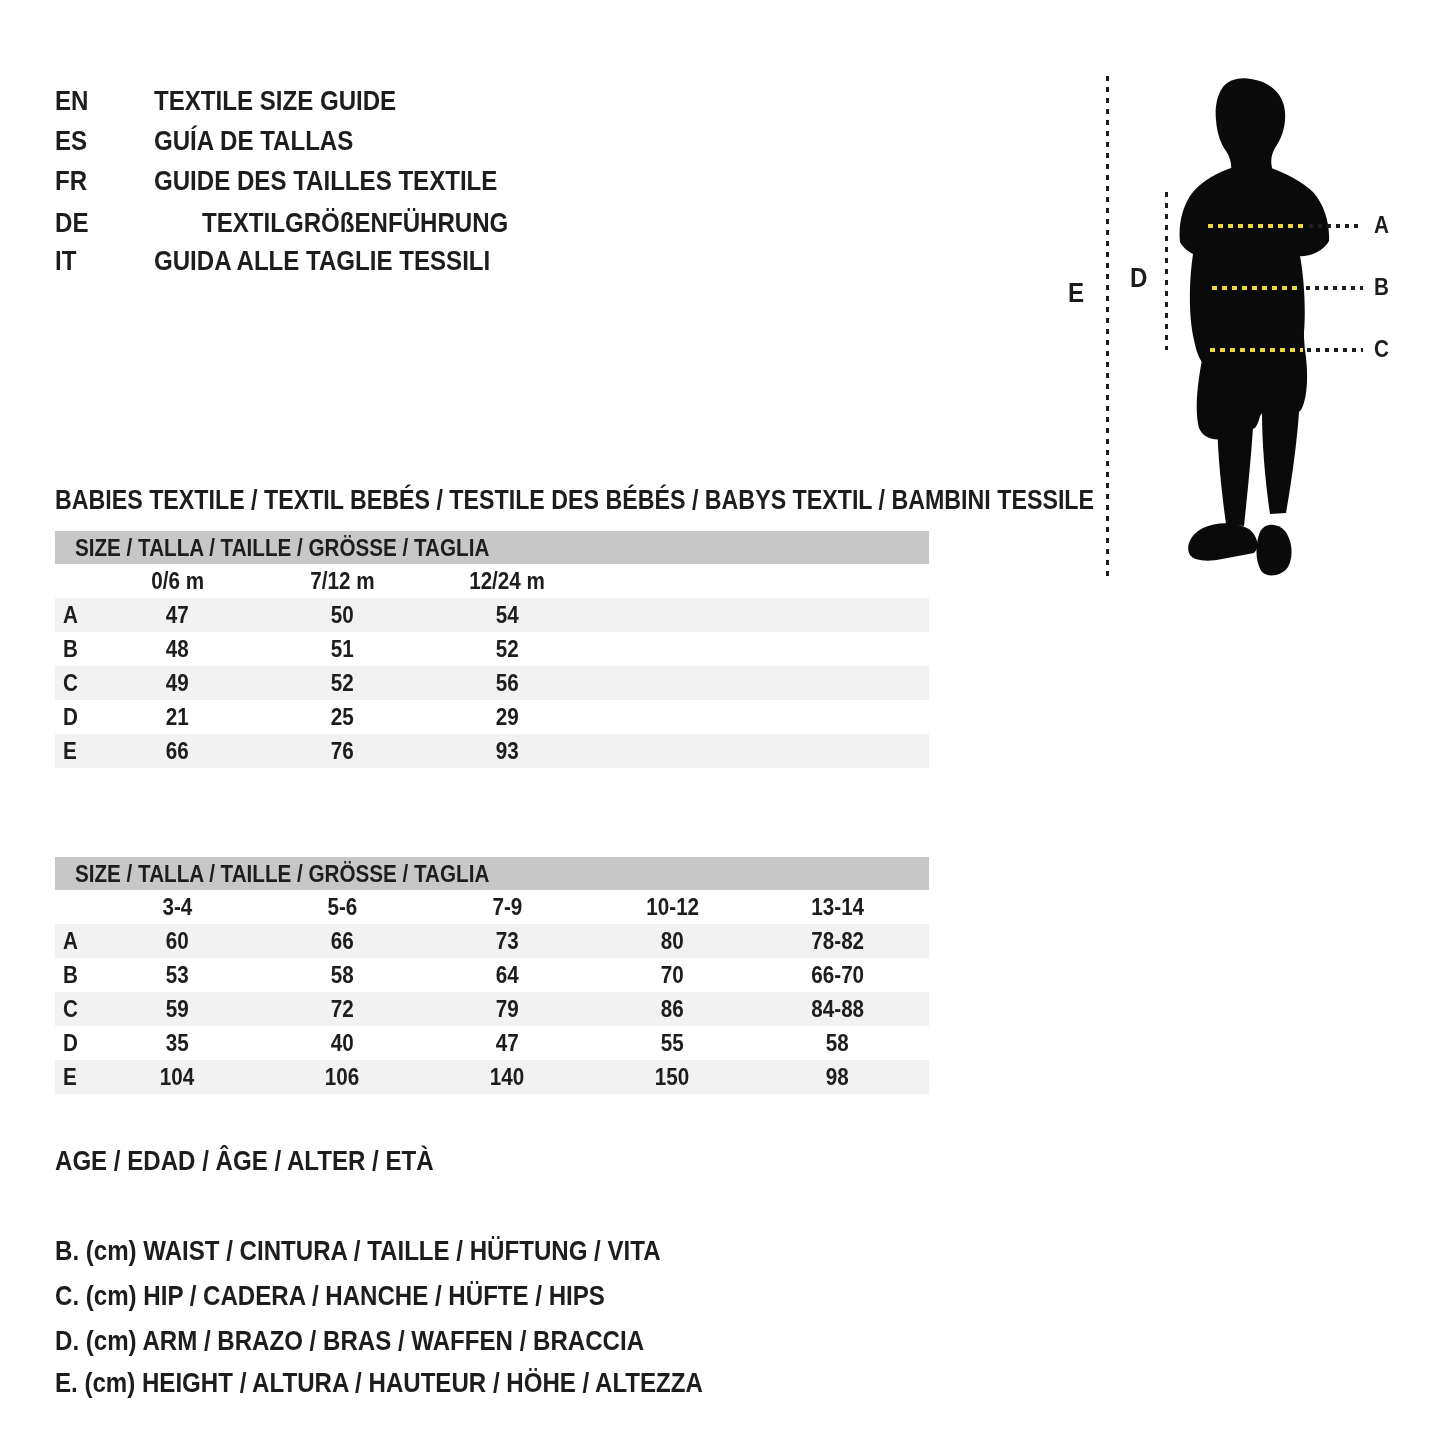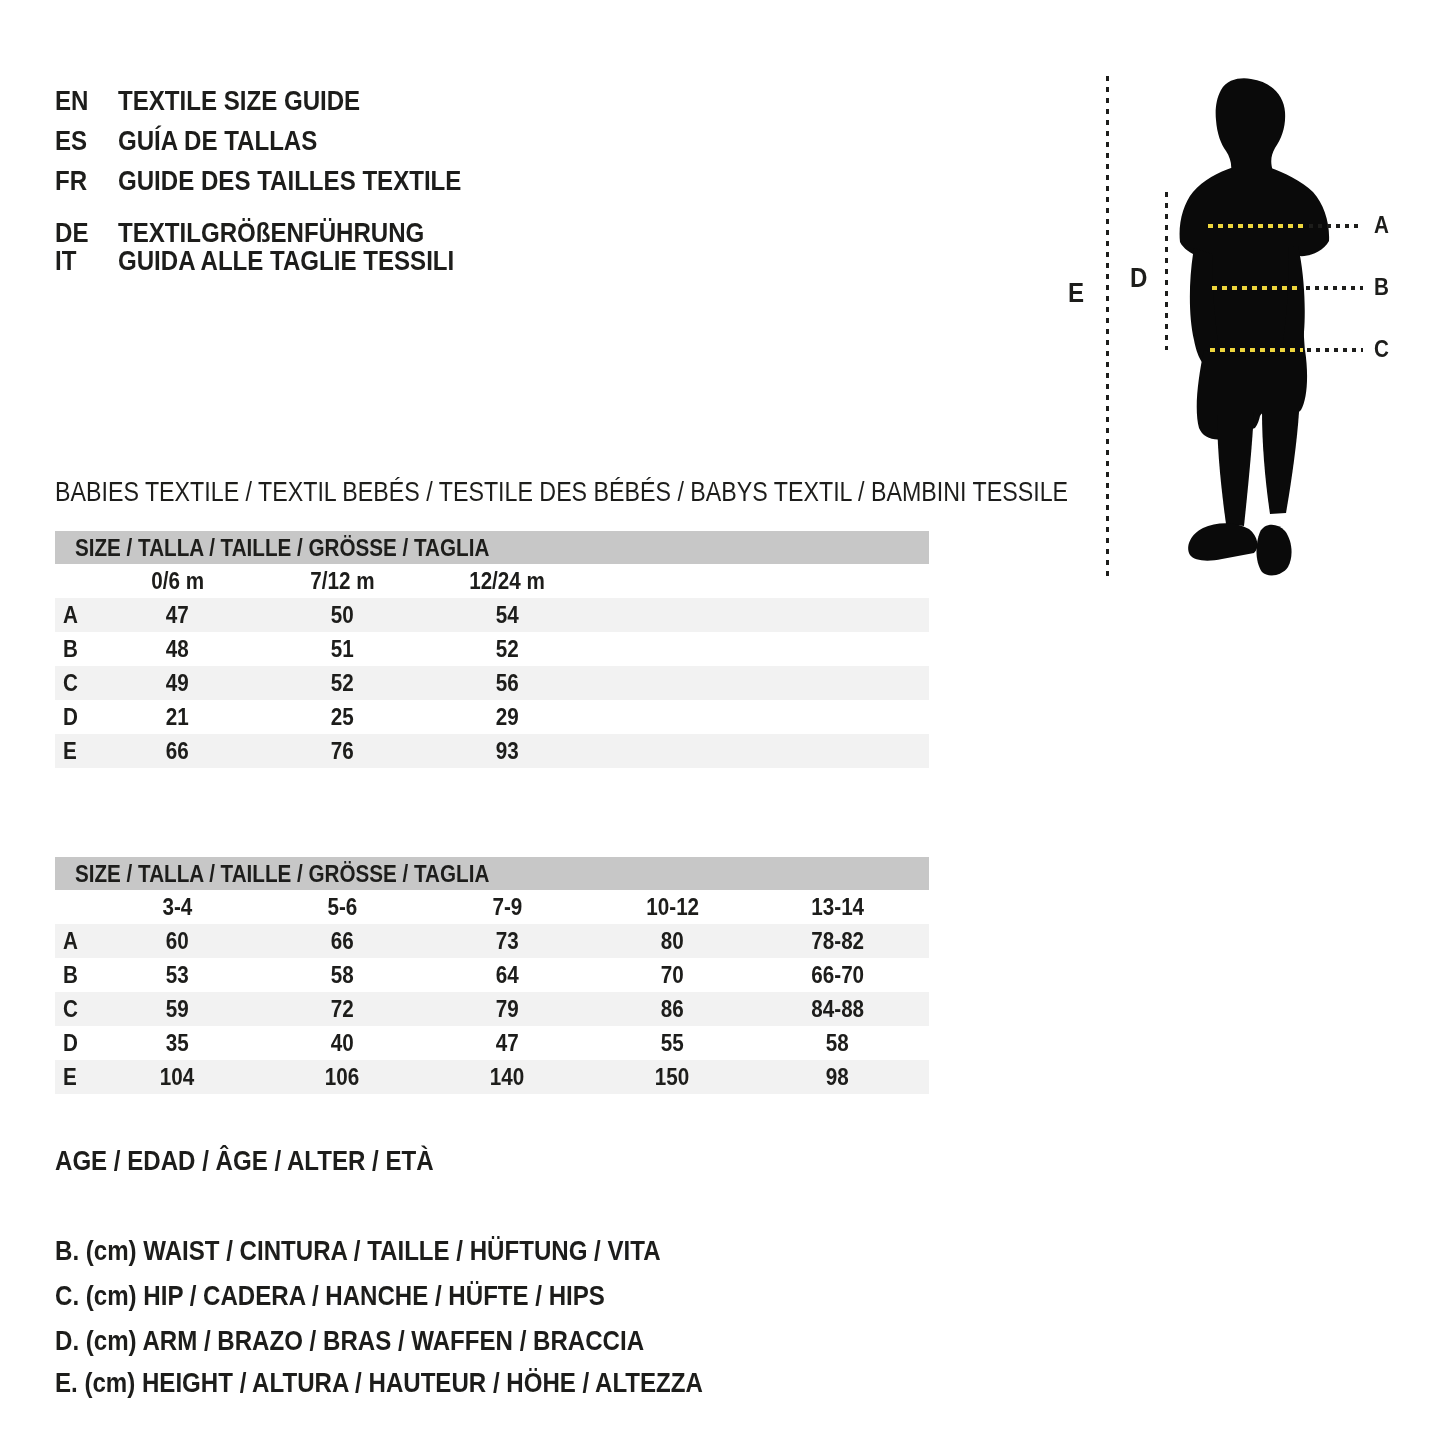--- a/index.html
+++ b/index.html
@@ -7,23 +7,23 @@
     position:relative;width:1445px;height:1445px;background:#ffffff;overflow:hidden;
     font-family:"Liberation Sans",sans-serif;color:#1d1d1b;
   }
   .abs{position:absolute;}
   
   .cx{display:inline-block;transform:scaleX(0.86);transform-origin:0 50%;white-space:nowrap;}
   .cx-c{display:inline-block;transform:scaleX(0.86);transform-origin:50% 50%;white-space:nowrap;}
   
   .lang-row{position:absolute;left:55px;height:30px;display:flex;align-items:center;}
   .lang-code{width:63px;font-weight:bold;font-size:28px;line-height:28px;}
-  .lang-title{font-weight:bold;font-size:28px;line-height:28px;}
-  
-  .sec-title{font-weight:normal;font-size:27px;line-height:27px;}
+  .lang-title{font-weight:bold;font-size:28px;line-height:28px;margin-left:36px;}
+  
+  .sec-title{font-weight:bold;font-size:27px;line-height:27px;margin-top:8px;}
   
   .tbl{position:absolute;left:55px;width:874px;}
   .size-bar{height:33px;background:#c7c7c7;display:flex;align-items:center;padding-left:20px;box-sizing:border-box;
             font-weight:bold;font-size:24px;}
   .age-row,.data-row{height:34px;display:flex;align-items:center;font-weight:bold;font-size:24px;}
   .cell-letter{width:40px;padding-left:8px;box-sizing:border-box;text-align:left;}
   .cell-val{width:165px;text-align:center;}
   .stripe{background:#f2f2f2;}
   
   .legend-line{position:absolute;left:55px;font-weight:bold;font-size:28px;line-height:30px;}
@@ -44,21 +44,21 @@
     <span class="lang-title"><span class="cx">TEXTILE SIZE GUIDE</span></span>
   </div>
   <div class="lang-row" style="top:126px;">
     <span class="lang-code"><span class="cx">ES</span></span>
     <span class="lang-title"><span class="cx">GUÍA DE TALLAS</span></span>
   </div>
   <div class="lang-row" style="top:166px;">
     <span class="lang-code"><span class="cx">FR</span></span>
     <span class="lang-title"><span class="cx">GUIDE DES TAILLES TEXTILE</span></span>
   </div>
-  <div class="lang-row" style="top:218px;">
+  <div class="lang-row" style="top:208px;gap:48px;">
     <span class="lang-code"><span class="cx">DE</span></span>
     <span class="lang-title"><span class="cx">TEXTILGRÖßENFÜHRUNG</span></span>
   </div>
   <div class="lang-row" style="top:246px;">
     <span class="lang-code"><span class="cx">IT</span></span>
     <span class="lang-title"><span class="cx">GUIDA ALLE TAGLIE TESSILI</span></span>
   </div>
 
   <div class="vdots" style="left:1106px;top:76px;height:502px;"></div>
   <div class="vdots" style="left:1165px;top:192px;height:158px;"></div>

